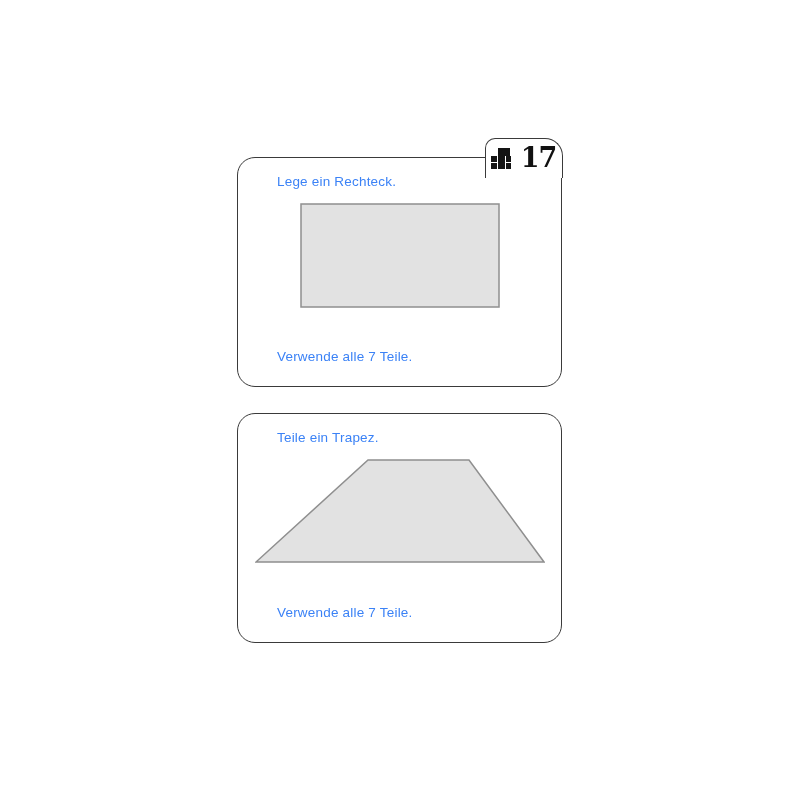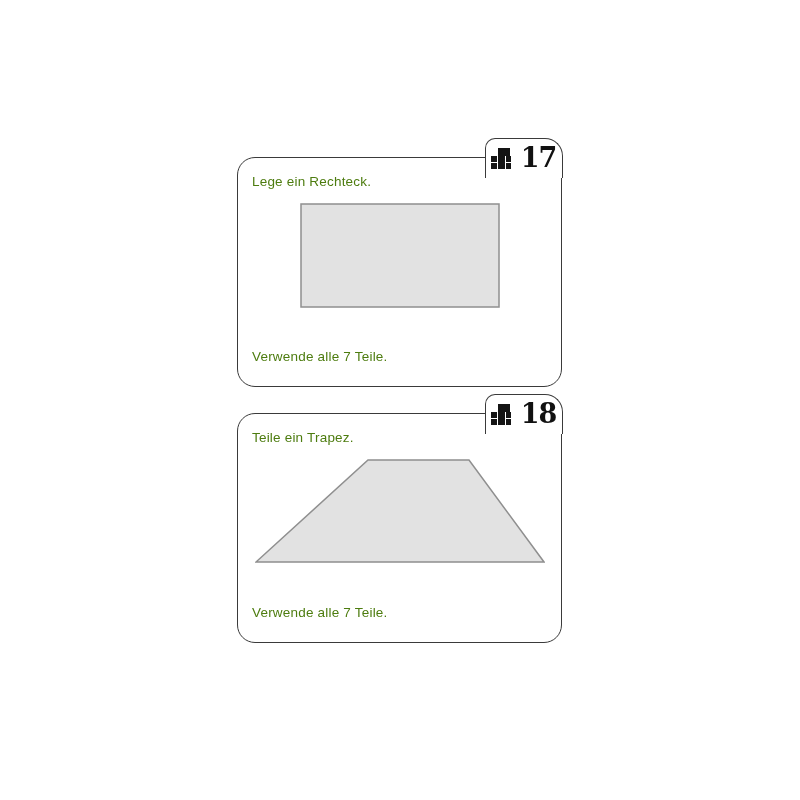--- a/index.html
+++ b/index.html
@@ -100,23 +100,23 @@
     font-weight: 700;
     line-height: 1;
     color: #111111;
     letter-spacing: -1px;
     position: relative;
     top: -1px;
   }
 
   .card-text {
     position: absolute;
-    left: 14px;
+    left: 39px;
     font-size: 13.5px;
-    color: #4d7c0f;
+    color: #3b82f6;
     letter-spacing: 0.2px;
     white-space: nowrap;
   }
   .text-top    { top: 16px; }
   .text-bottom { bottom: 22px; }
 
   
   .shape-area {
     position: absolute;
     left: 0;
@@ -156,33 +156,20 @@
       <svg class="shape-svg" width="200" height="105" viewBox="0 0 200 105">
         <rect x="1" y="1" width="198" height="103" fill="#e2e2e2" stroke="#8f8f8f" stroke-width="1.5"></rect>
       </svg>
     </div>
 
     <div class="card-text text-bottom">Verwende alle 7 Teile.</div>
   </div>
 
   <div class="card" id="card-2">
 
-    <div class="card-tab">
-      <div class="tab-inner">
-        <span class="tangram-logo">
-          <i class="tl-a"></i>
-            <i class="tl-b"></i>
-            <i class="tl-c"></i>
-          <i class="tl-d"></i>
-            <i class="tl-e"></i>
-            <i class="tl-f"></i>
-        </span>
-        <span class="tab-number">18</span>
-      </div>
-    </div>
 
     <div class="card-text text-top">Teile ein Trapez.</div>
 
     <div class="shape-area">
       <svg class="shape-svg" width="290" height="105" viewBox="0 0 290 105">
         <polygon points="1,103 289,103 214,1 113,1" fill="#e2e2e2" stroke="#8f8f8f" stroke-width="1.5"></polygon>
       </svg>
     </div>
 
     <div class="card-text text-bottom">Verwende alle 7 Teile.</div>

